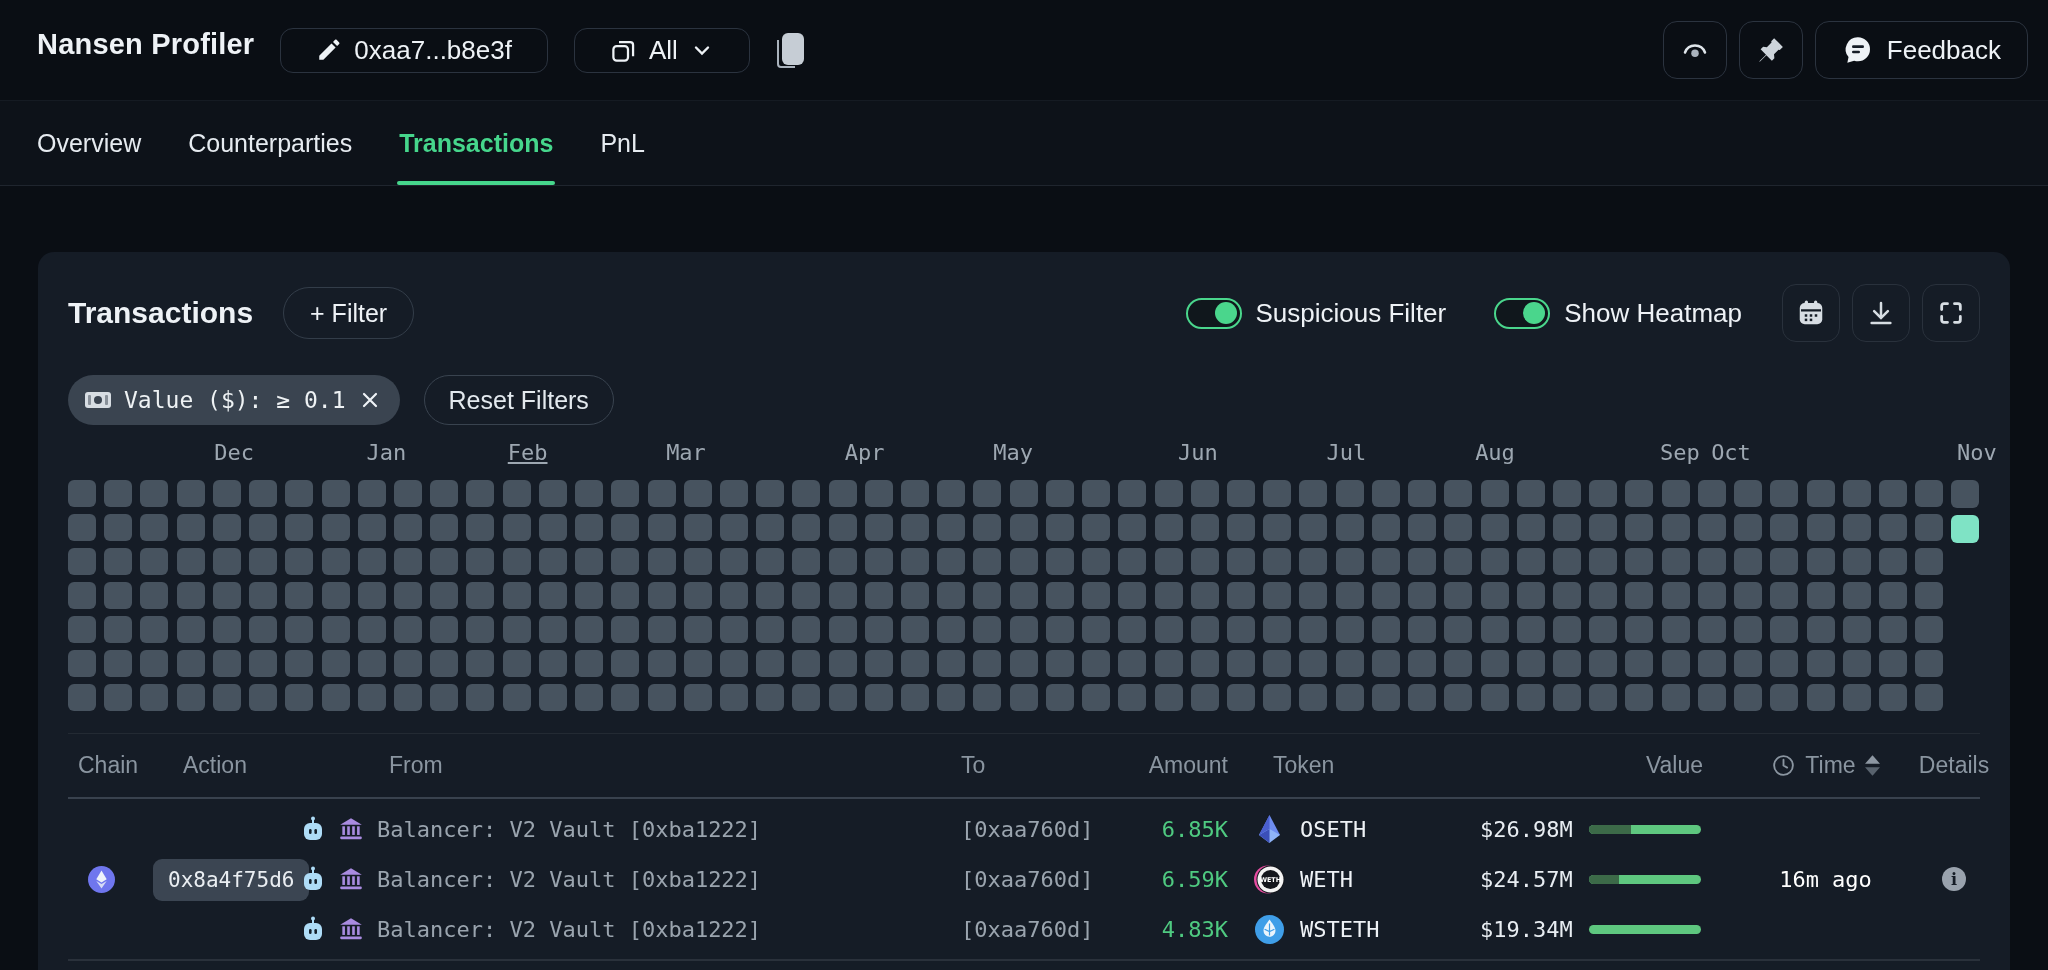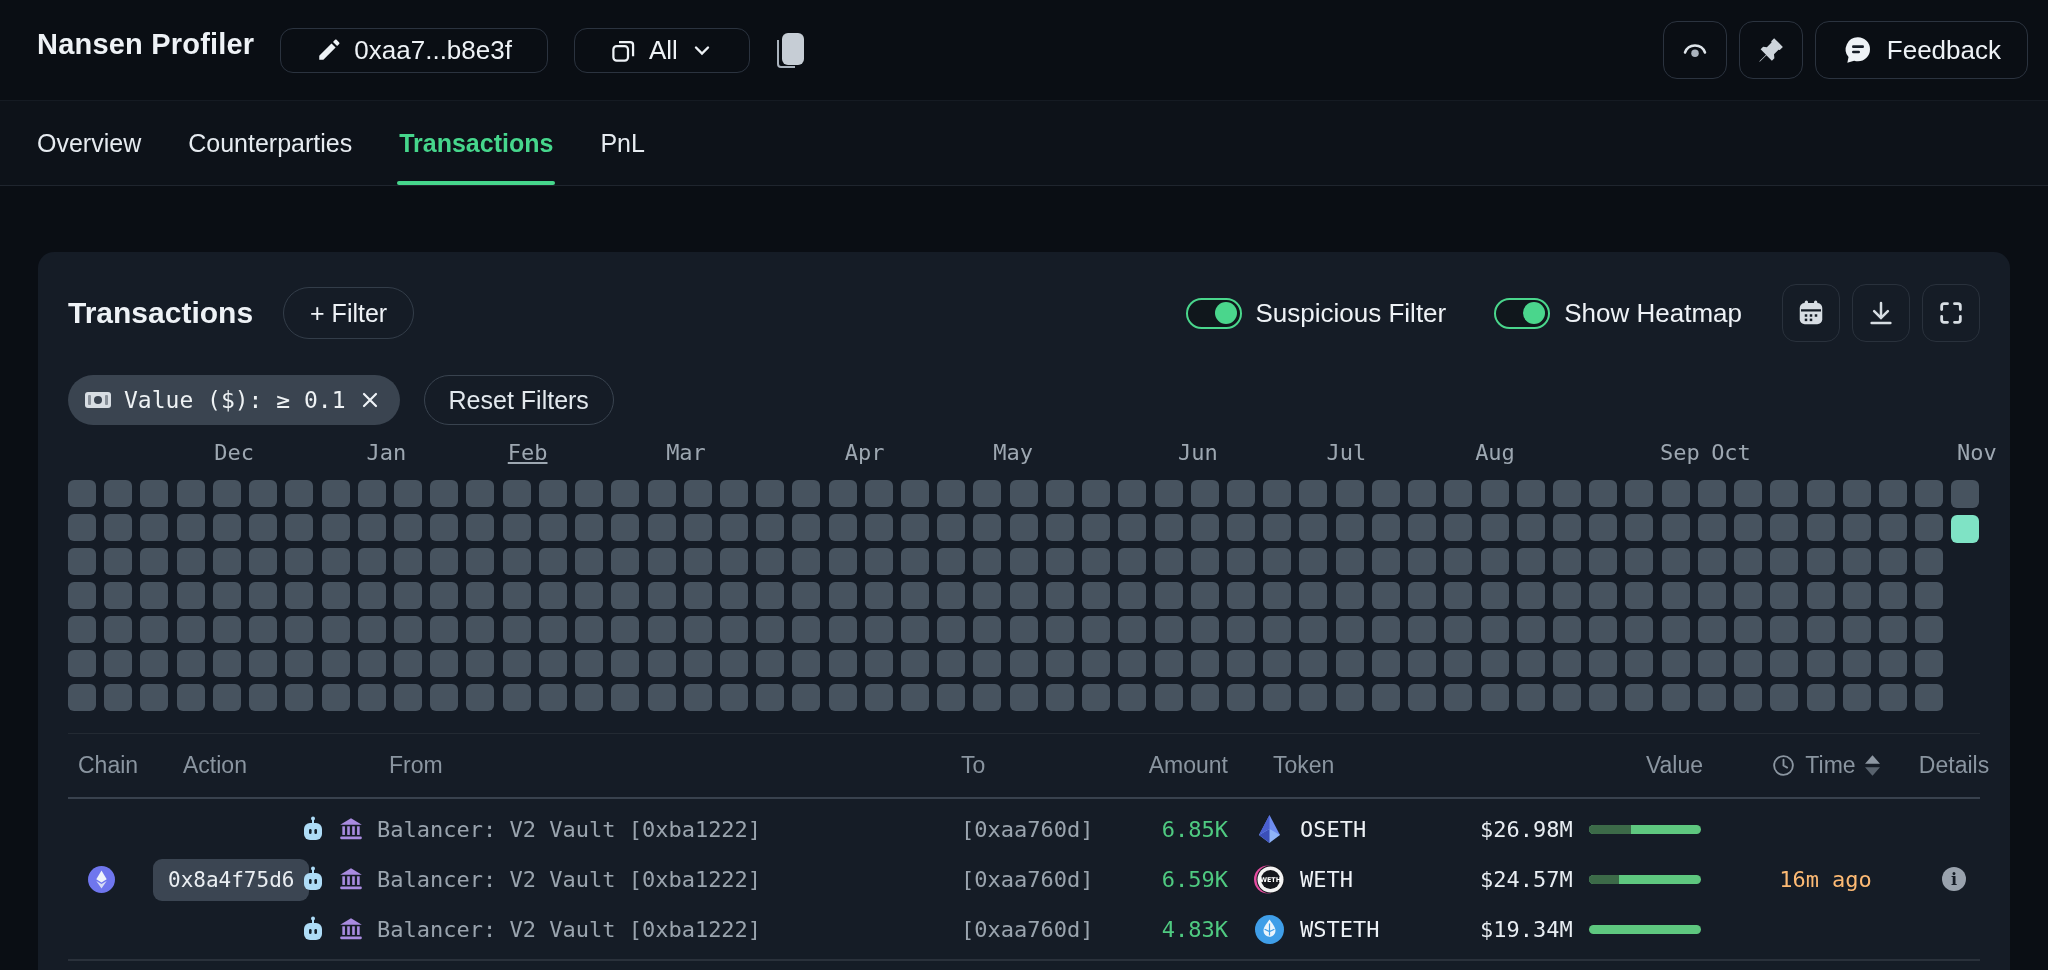--- a/index.html
+++ b/index.html
@@ -67,21 +67,21 @@
   .line { height:44px; display:flex; align-items:center; }
   .chain-cell { display:flex; padding-left:20px; }
   .action-pill { background:#3b4552; border-radius:9px; padding:9px 15px; color:#eaeef2; font-size:21px; cursor:pointer; }
   .from-line { gap:13px; color:#9aa4ae; }
   .to-line { color:#9aa4ae; padding-left:6px; }
   .amt-line { justify-content:flex-end; color:#4fca81; }
   .tok-line { gap:14px; padding-left:25px; color:#eef2f6; }
   .val-line { padding-left:37px; gap:16px; color:#e8edf2; }
   .bar { width:112px; height:9px; border-radius:5px; background:#5ec77f; overflow:hidden; position:relative; }
   .bar i { display:block; position:absolute; left:0; top:0; bottom:0; background:#3c6a48; }
-  .time-cell { justify-content:center; display:flex; color:#fdba74; }
+  .time-cell { justify-content:center; display:flex; color:#ffffff; }
   .details-cell { display:flex; justify-content:center; }
   .info-ic { width:24px; height:24px; border-radius:50%; background:#99a2ad; color:#151c26; font-size:16px; font-weight:bold; display:flex; align-items:center; justify-content:center; cursor:pointer; font-family:"DejaVu Serif",serif; }
 
   .tok-ic { width:33px; height:33px; flex:none; }
 </style>
 </head>
 <body>
 
 <header class="topbar">
   <div class="topbar-left">

